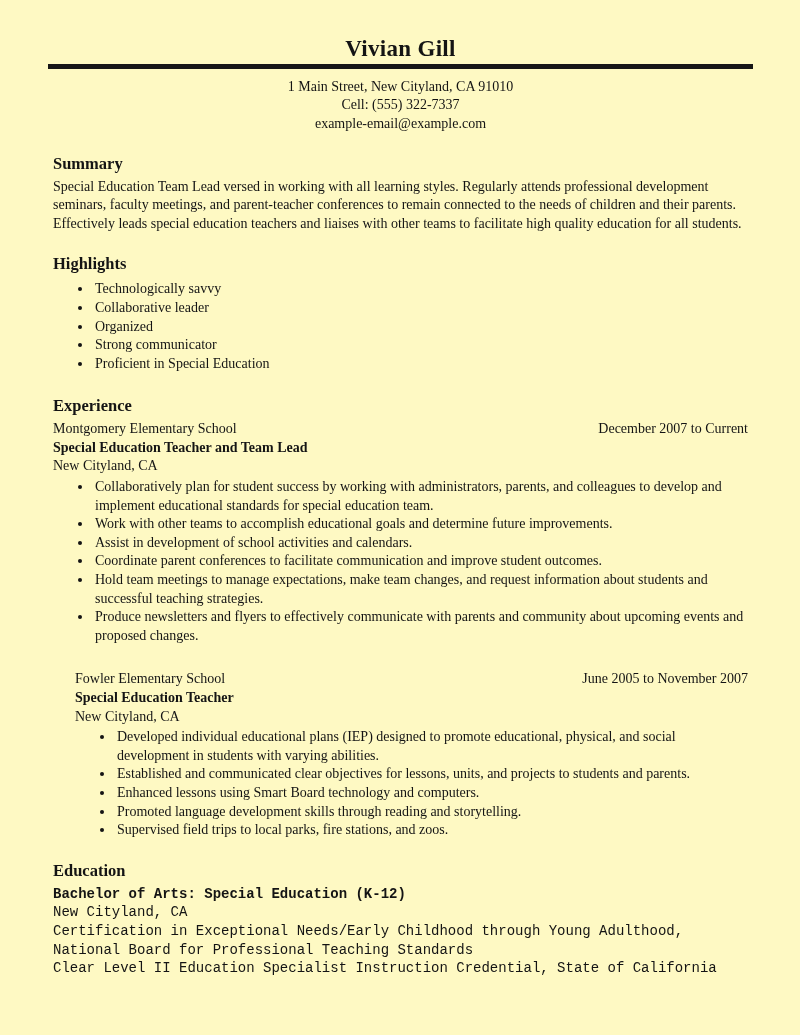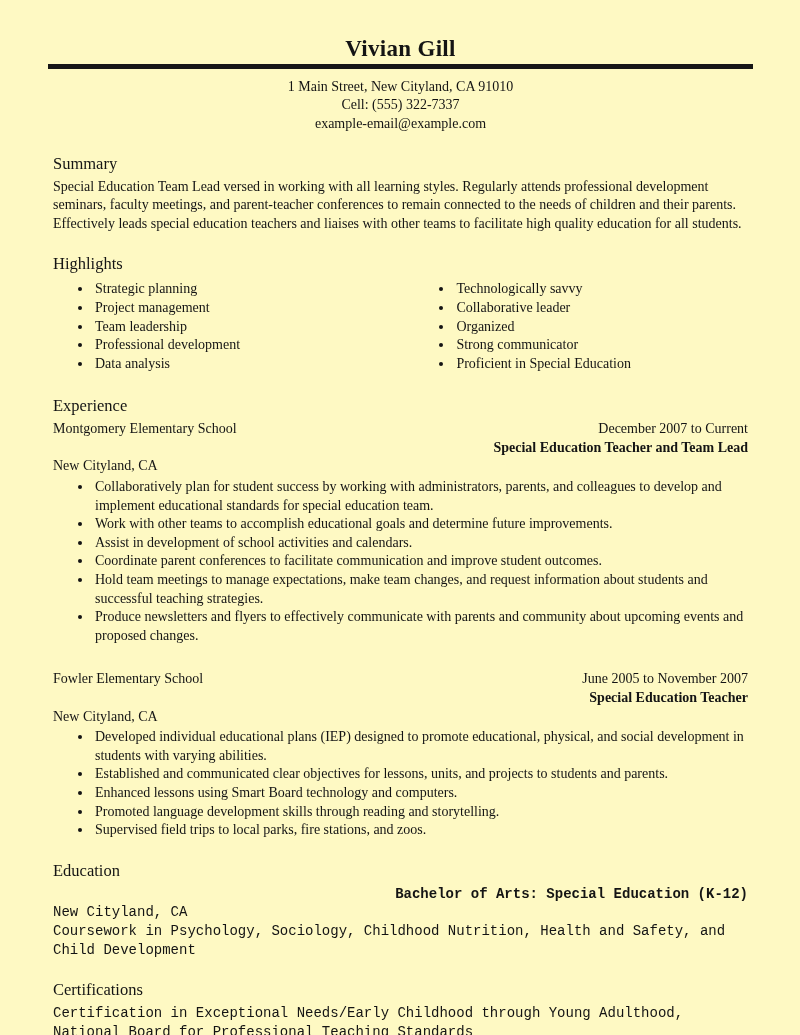--- a/index.html
+++ b/index.html
@@ -29,41 +29,41 @@
     border-bottom: 2px solid #161616;
     margin: 2px -5px 9px -5px;
   }
   .contact {
     text-align: center;
     line-height: 1.3;
     margin-bottom: 18px;
   }
   h2.section-heading {
     font-size: 16.5px;
-    font-weight: normal;
+    font-weight: bold;
     margin: 21px 0 4px;
     line-height: 1.2;
   }
   p.body-text { margin: 0; }
   ul.bullets {
     margin: 2px 0 4px;
     padding-left: 40px;
     list-style-type: disc;
   }
   ul.bullets li { padding-left: 2px; }
   .columns { display: flex; }
   .columns ul.bullets { flex: 0 0 52%; margin: 2px 0; }
   .row {
     display: flex;
     justify-content: space-between;
     align-items: baseline;
   }
-  .bold { font-weight: bold; text-align: right; }
+  .bold { font-weight: bold; }
   .job { margin-bottom: 25px; }
-  .job:last-child { margin-bottom: 2px; }
+  .job:last-child { margin-bottom: 2px; margin-left: 22px; }
   .edu-line, .cert-line { margin: 0; font-family: Liberation Mono, monospace; }
 </style>
 </head>
 <body>
 
 <div class="page">
 
   <header>
     <h1 class="name">Vivian Gill</h1>
     <div class="double-rule"></div>
@@ -75,27 +75,20 @@
   </header>
 
   <section>
     <h2 class="section-heading">Summary</h2>
     <p class="body-text">Special Education Team Lead versed in working with all learning styles. Regularly attends professional development seminars, faculty meetings, and parent-teacher conferences to remain connected to the needs of children and their parents. Effectively leads special education teachers and liaises with other teams to facilitate high quality education for all students.</p>
   </section>
 
   <section>
     <h2 class="section-heading">Highlights</h2>
     <div class="columns">
-      <ul class="bullets">
-        <li>Strategic planning</li>
-        <li>Project management</li>
-        <li>Team leadership</li>
-        <li>Professional development</li>
-        <li>Data analysis</li>
-      </ul>
       <ul class="bullets">
         <li>Technologically savvy</li>
         <li>Collaborative leader</li>
         <li>Organized</li>
         <li>Strong communicator</li>
         <li>Proficient in Special Education</li>
       </ul>
     </div>
   </section>
 
@@ -133,22 +126,20 @@
         <li>Promoted language development skills through reading and storytelling.</li>
         <li>Supervised field trips to local parks, fire stations, and zoos.</li>
       </ul>
     </div>
   </section>
 
   <section>
     <h2 class="section-heading">Education</h2>
     <div class="bold edu-line">Bachelor of Arts: Special Education (K-12)</div>
     <div class="edu-line">New Cityland, CA</div>
-    <div class="edu-line">Coursework in Psychology, Sociology, Childhood Nutrition, Health and Safety, and Child Development</div>
   </section>
 
   <section>
-    <h2 class="section-heading">Certifications</h2>
     <div class="cert-line">Certification in Exceptional Needs/Early Childhood through Young Adulthood, National Board for Professional Teaching Standards</div>
     <div class="cert-line">Clear Level II Education Specialist Instruction Credential, State of California</div>
   </section>
 
 </div>
 
 </body></html>

